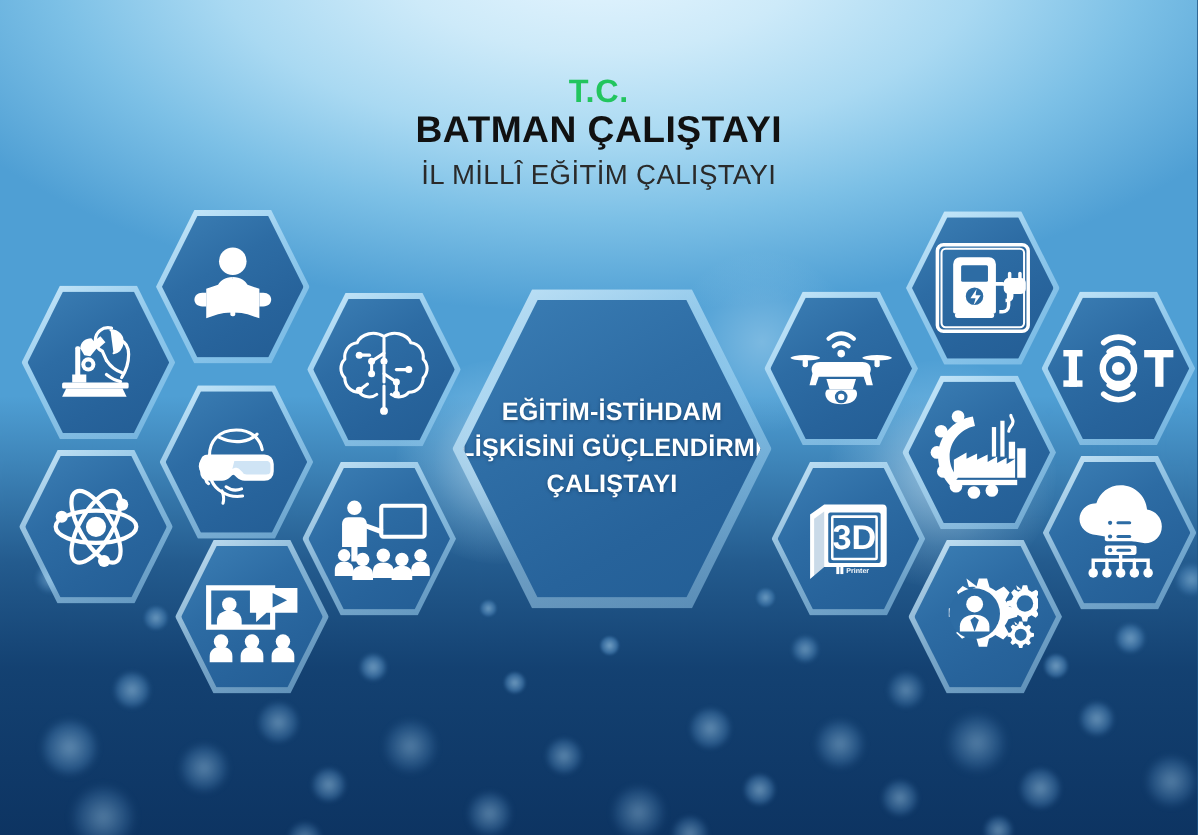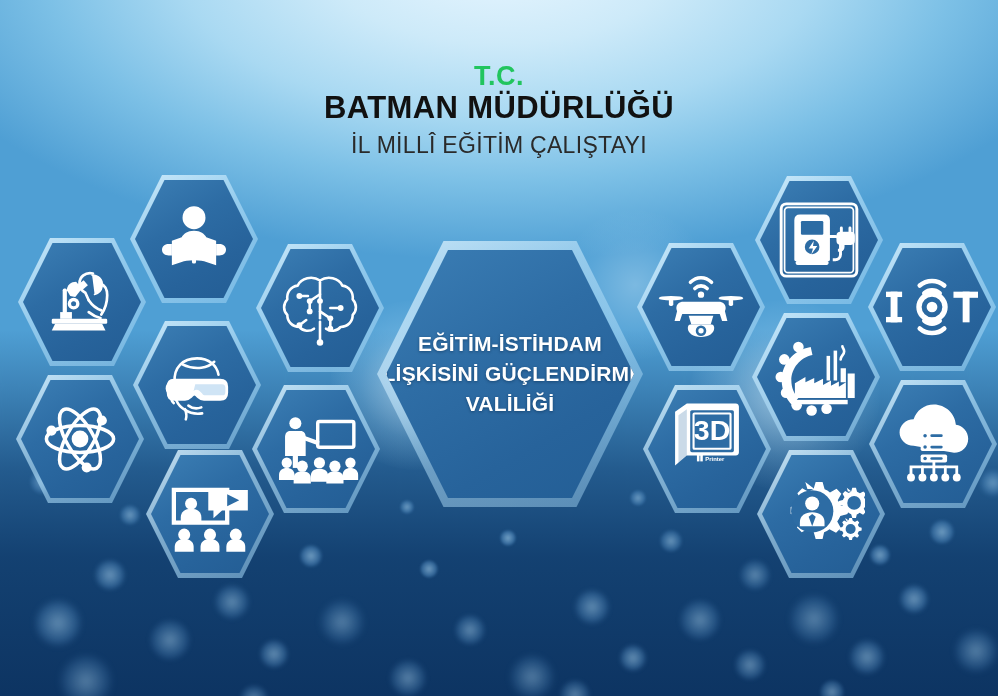--- a/index.html
+++ b/index.html
@@ -128,21 +128,21 @@
       <div class="bokeh" style="left: 400px; top: 500px; width: 14px; height: 14px; background: radial-gradient(circle, rgba(185, 228, 255, 0.51) 0%, rgba(120, 185, 240, 0.26) 55%, rgba(70, 140, 210, 0) 78%); filter: blur(1px);"></div>
       <div class="bokeh" style="left: 630px; top: 490px; width: 16px; height: 16px; background: radial-gradient(circle, rgba(185, 228, 255, 0.49) 0%, rgba(120, 185, 240, 0.24) 55%, rgba(70, 140, 210, 0) 78%); filter: blur(1.1px);"></div>
     </div>
 
   <div class="glow" style="left:330px;top:300px;width:170px;height:170px;"></div>
   <div class="glow" style="left:690px;top:300px;width:190px;height:190px;"></div>
   <div class="glow" style="left:560px;top:210px;width:150px;height:150px;opacity:.55;"></div>
 
   <div class="header">
     <div class="hdr-tc">T.C.</div>
-    <div class="hdr-main">BATMAN MÜDÜRLÜĞÜ</div>
+    <div class="hdr-main">BATMAN ÇALIŞTAYI</div>
     <div class="hdr-sub">İL MİLLÎ EĞİTİM ÇALIŞTAYI</div>
   </div>
 
   <div id="hex-layer">
       <div class="hex-outer" style="left: 18px; top: 238px; width: 128px; height: 128px; z-index: 10;">
         <div class="hex-inner">
           <span style="display: flex; align-items: center; justify-content: center; width: 100%; height: 100%;">
             <svg viewBox="0 0 100 100" width="84" height="84" fill="none" stroke="#fff" stroke-width="3.2" stroke-linecap="round" stroke-linejoin="round">
    <path d="M62 18c8 0 13 6 12 13-1 6-5 9-9 10" fill="#fff" stroke="#fff" stroke-width="2"></path>
    <path d="M63 16c-9-2-16 4-16 12 0 5 3 9 7 11l4 9"></path>
@@ -369,21 +369,21 @@
    <circle cx="60" cy="50" r="17" fill="none" stroke="#fff" stroke-width="7"></circle>
    <circle cx="60" cy="50" r="7"></circle>
    <rect x="88" y="30" width="32" height="8"></rect>
    <rect x="100" y="30" width="9" height="40"></rect>
  </svg>
           </span>
         </div>
       </div>
       <div class="hex-outer" style="left: 643px; top: 385px; width: 128px; height: 128px; z-index: 21;">
         <div class="hex-inner">
-          <span style="display: flex; align-items: flex-start; justify-content: center; width: 100%; height: 100%;">
+          <span style="display: flex; align-items: center; justify-content: center; width: 100%; height: 100%;">
             <svg viewBox="0 0 100 100" width="84" height="84" fill="#fff">
    <path d="M12 26l14-10h58c3 0 4 2 4 4v54c0 2-1 4-4 4H26L12 90z"></path>
    <path d="M16 30l10-7v60l-10 6z" fill="#2d6ca4" opacity=".25"></path>
    <rect x="30" y="24" width="52" height="50" rx="2" fill="#2d6ca4"></rect>
    <rect x="34" y="28" width="44" height="42" rx="1" fill="none" stroke="#fff" stroke-width="2.5"></rect>
    <text x="56" y="60" font-family="Liberation Sans, sans-serif" font-size="34" font-weight="bold" fill="#fff" text-anchor="middle">3D</text>
    <g transform="translate(38,76)">
      <rect x="0" y="1" width="3" height="8" fill="#fff"></rect>
      <rect x="4" y="1" width="3" height="8" fill="#fff"></rect>
      <path d="M0 0h7v2H0z" fill="#fff"></path>
@@ -446,18 +446,18 @@
           </span>
         </div>
       </div>
     </div>
 
   <div class="hex-center-outer" id="center-hex" style="left: 377px; top: 241px; width: 266px; height: 266px;">
     <div class="hex-center-inner">
       <div class="center-text">
         <div>EĞİTİM-İSTİHDAM</div>
         <div>İLİŞKİSİNİ GÜÇLENDİRME</div>
-        <div>VALİLİĞİ</div>
+        <div>ÇALIŞTAYI</div>
       </div>
     </div>
   </div>
 
 </div>
 
 </body></html>

